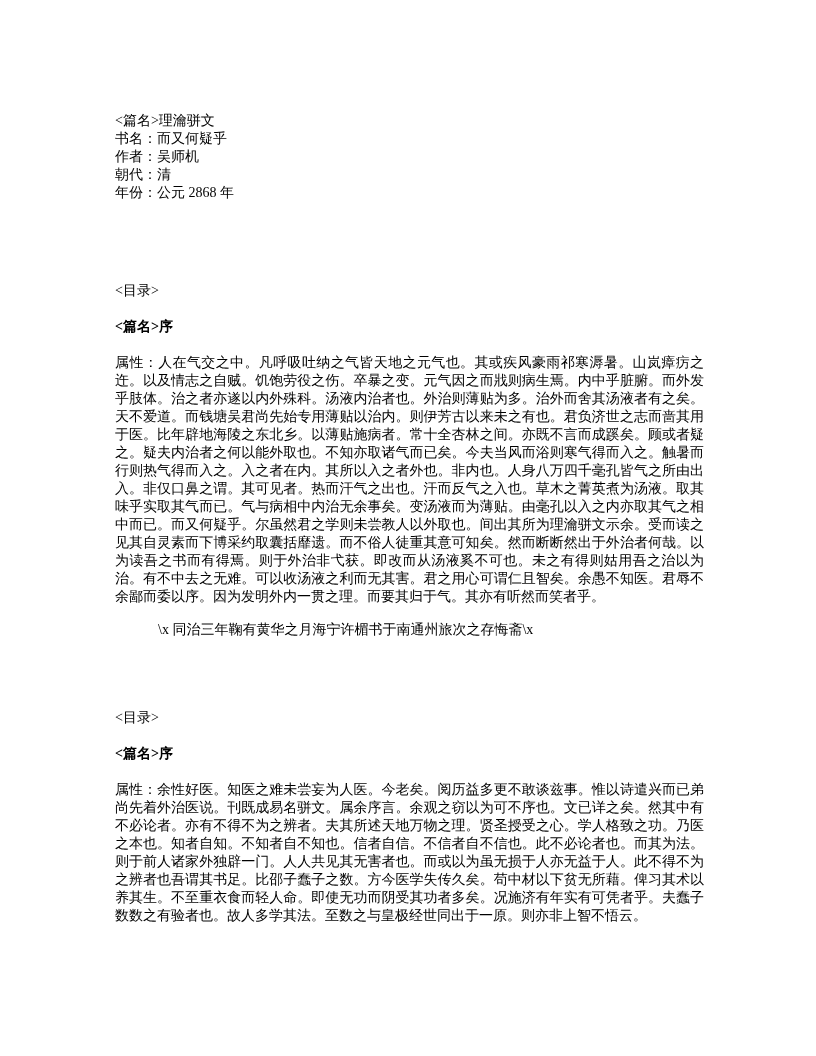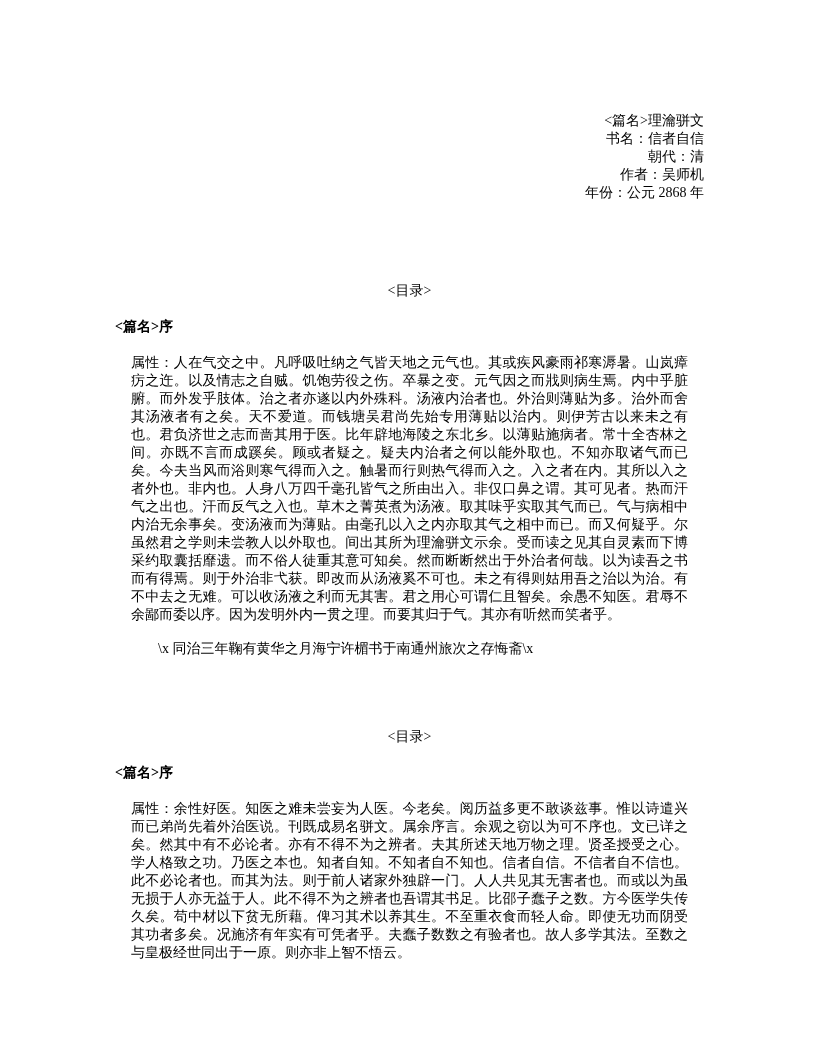--- a/index.html
+++ b/index.html
@@ -19,52 +19,50 @@
     font-family: "Liberation Serif", "DejaVu Serif", serif;
     font-size: 14px;
     line-height: 18px;
     color: #000000;
   }
   .meta-block {
     margin: 0 0 80px 0;
   }
   .meta-block .line {
     white-space: pre-wrap;
-    text-align: right;
   }
   .section .toc {
     margin: 0 0 18px 0;
-    text-align: center;
   }
   .section .title {
     margin: 0 0 18px 0;
     font-weight: bold;
   }
   .section .body {
-    margin: 16px;
+    margin: 0;
     text-align: justify;
   }
   .section .colophon {
     margin: 15px;
     text-indent: 2em;
   }
   .section-2 {
     margin-top: 70px;
   }
 </style>
 </head>
 <body>
 
 <div class="page">
 
   <div class="meta-block">
     <div class="line">&lt;篇名&gt;理瀹骈文</div>
-    <div class="line">书名：信者自信</div>
+    <div class="line">书名：而又何疑乎</div>
+    <div class="line">作者：吴师机</div>
     <div class="line">朝代：清</div>
-    <div class="line">作者：吴师机</div>
     <div class="line">年份：公元 2868 年</div>
   </div>
 
   <div class="section section-1">
     <div class="toc">&lt;目录&gt;</div>
     <div class="title">&lt;篇名&gt;序</div>
     <p class="body">属性：人在气交之中。凡呼吸吐纳之气皆天地之元气也。其或疾风豪雨祁寒溽暑。山岚瘴疠之迕。以及情志之自贼。饥饱劳役之伤。卒暴之变。元气因之而戕则病生焉。内中乎脏腑。而外发乎肢体。治之者亦遂以内外殊科。汤液内治者也。外治则薄贴为多。治外而舍其汤液者有之矣。天不爱道。而钱塘吴君尚先始专用薄贴以治内。则伊芳古以来未之有也。君负济世之志而啬其用于医。比年辟地海陵之东北乡。以薄贴施病者。常十全杏林之间。亦既不言而成蹊矣。顾或者疑之。疑夫内治者之何以能外取也。不知亦取诸气而已矣。今夫当风而浴则寒气得而入之。触暑而行则热气得而入之。入之者在内。其所以入之者外也。非内也。人身八万四千毫孔皆气之所由出入。非仅口鼻之谓。其可见者。热而汗气之出也。汗而反气之入也。草木之菁英煮为汤液。取其味乎实取其气而已。气与病相中内治无余事矣。变汤液而为薄贴。由毫孔以入之内亦取其气之相中而已。而又何疑乎。尔虽然君之学则未尝教人以外取也。间出其所为理瀹骈文示余。受而读之见其自灵素而下博采约取囊括靡遗。而不俗人徒重其意可知矣。然而断断然出于外治者何哉。以为读吾之书而有得焉。则于外治非弋获。即改而从汤液奚不可也。未之有得则姑用吾之治以为治。有不中去之无难。可以收汤液之利而无其害。君之用心可谓仁且智矣。余愚不知医。君辱不余鄙而委以序。因为发明外内一贯之理。而要其归于气。其亦有听然而笑者乎。</p>
     <p class="colophon">\x 同治三年鞠有黄华之月海宁许楣书于南通州旅次之存悔斋\x</p>
   </div>
 

